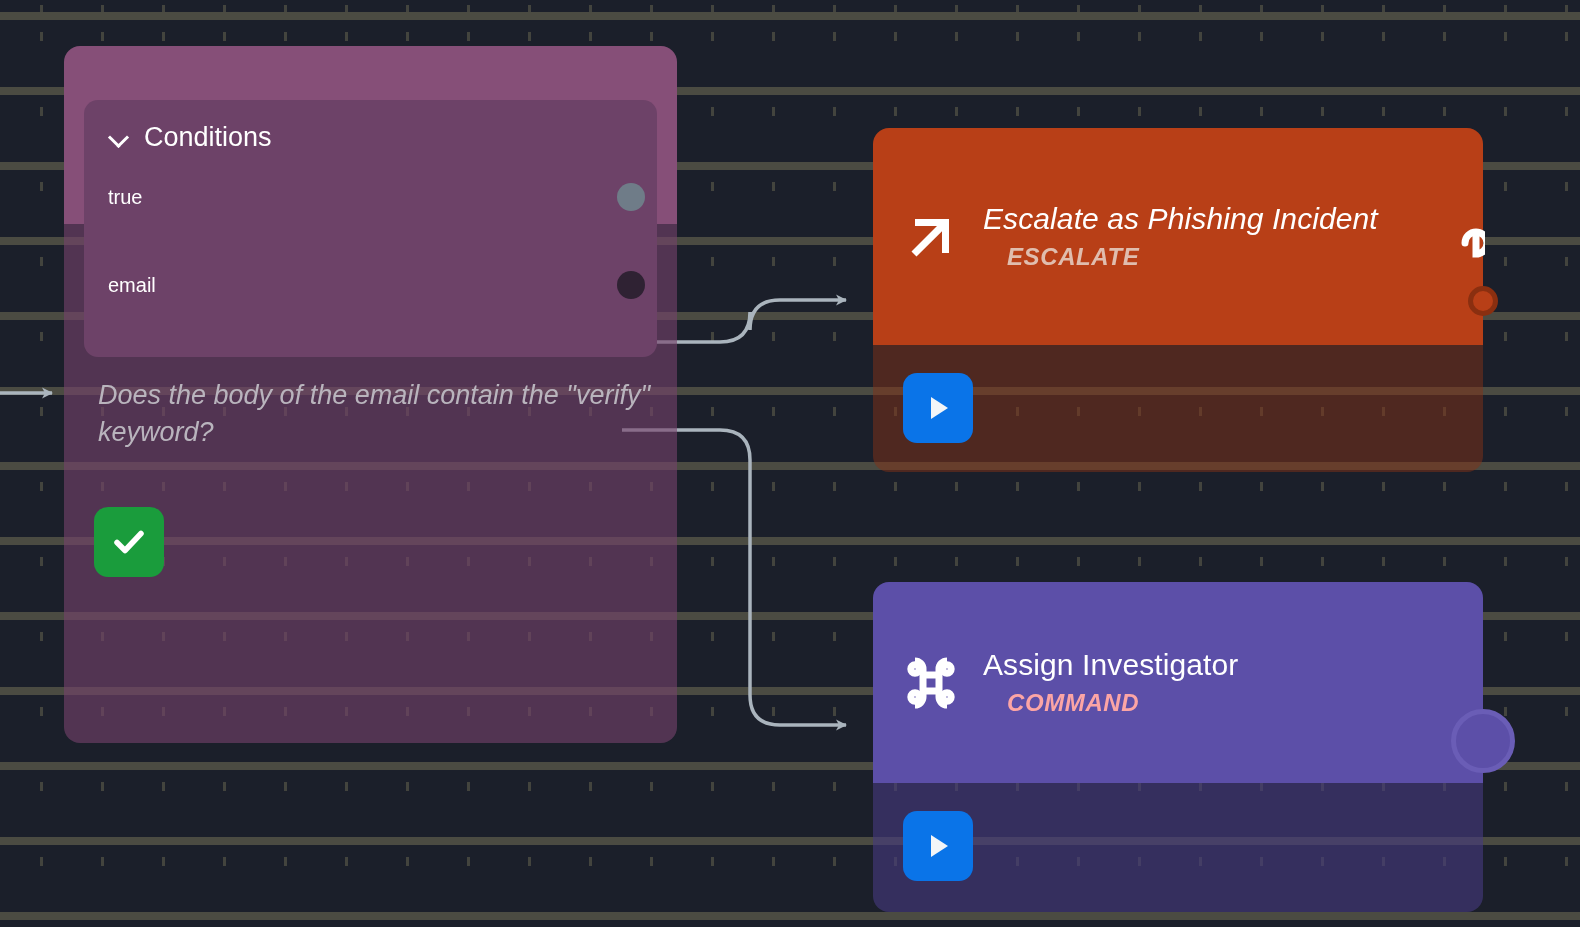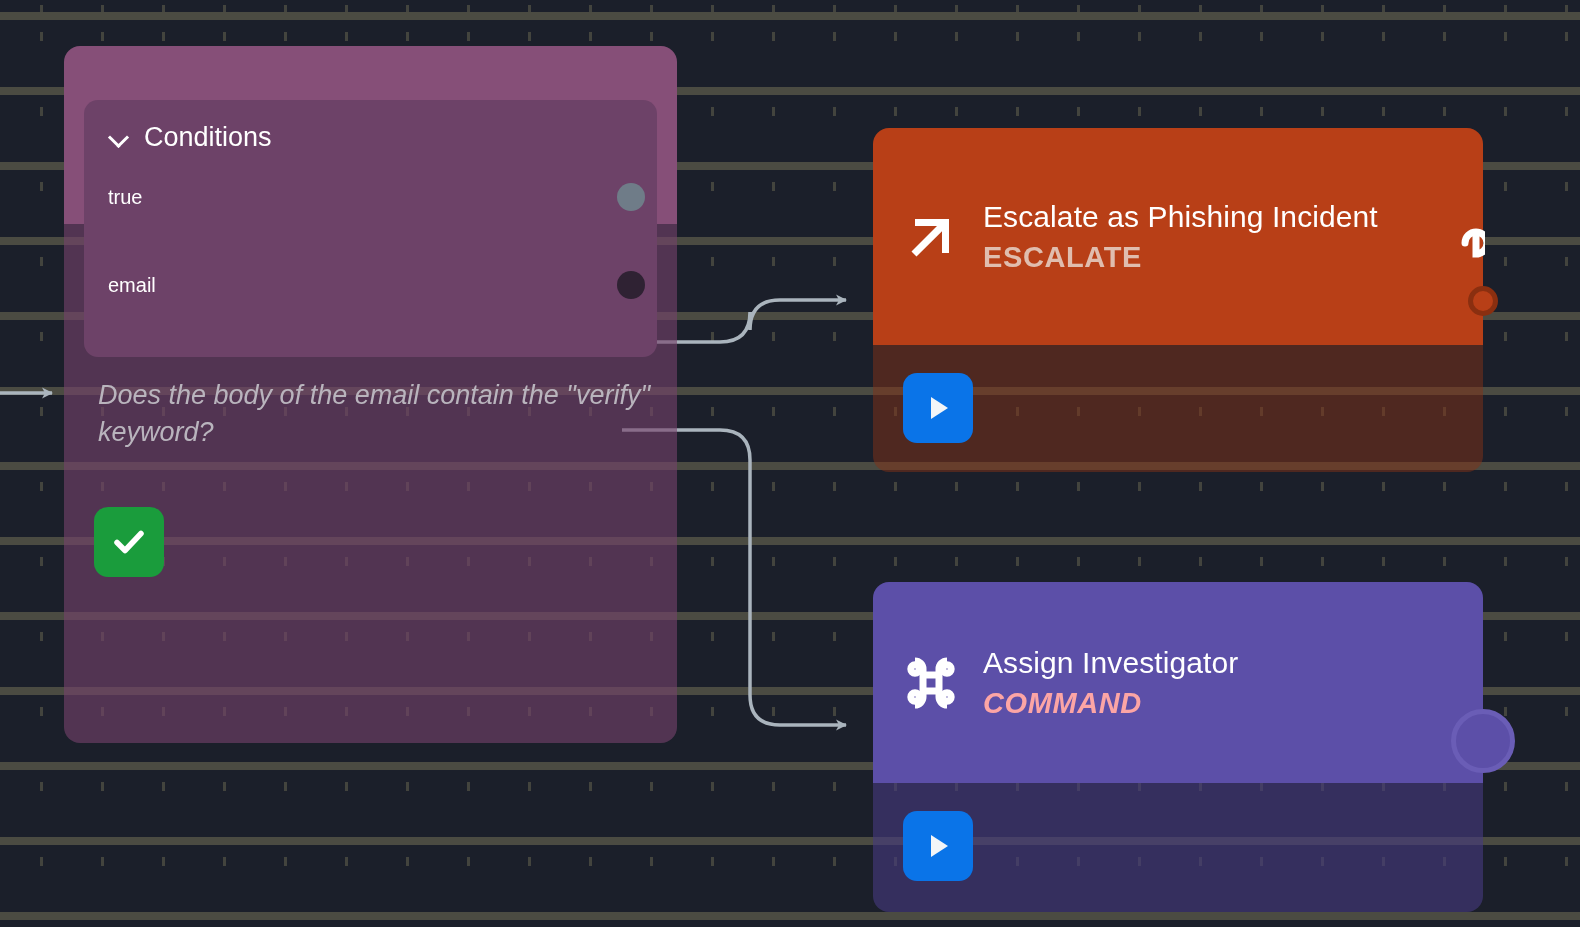--- a/index.html
+++ b/index.html
@@ -74,24 +74,25 @@
     justify-content: center;
   }
   .node-titles { min-width: 0; }
   .node-title {
     color: #ffffff;
     font-size: 30px;
     line-height: 1.1;
     letter-spacing: .1px;
   }
   .node-kind {
-    font-size: 29px;
+    font-size: 24px;
     font-weight: bold;
     letter-spacing: .6px;
     margin-top: 8px;
+    margin-left: 24px;
   }
   .node-body {
     border-radius: 0 0 16px 16px;
     position: relative;
     box-sizing: border-box;
   }
 
   
   #node-conditional {
     left: 64px; top: 46px;
@@ -172,21 +173,21 @@
     border-radius: 14px;
     background: #1a9c3c;
     display: flex;
     align-items: center;
     justify-content: center;
   }
 
   
   #node-escalate {
     left: 873px; top: 128px;
-    width: 610px; height: 344px;
+    width: 610px; height: 344px; font-style: italic;
   }
   #node-escalate .node-head {
     background: #b83f17;
     height: 217px;
     padding-top: 0; padding-bottom: 0;
   }
   #node-escalate .node-kind { color: #e0bdae; }
   #node-escalate .node-body {
     background: rgba(131, 49, 21, .50);
     height: 127px;

